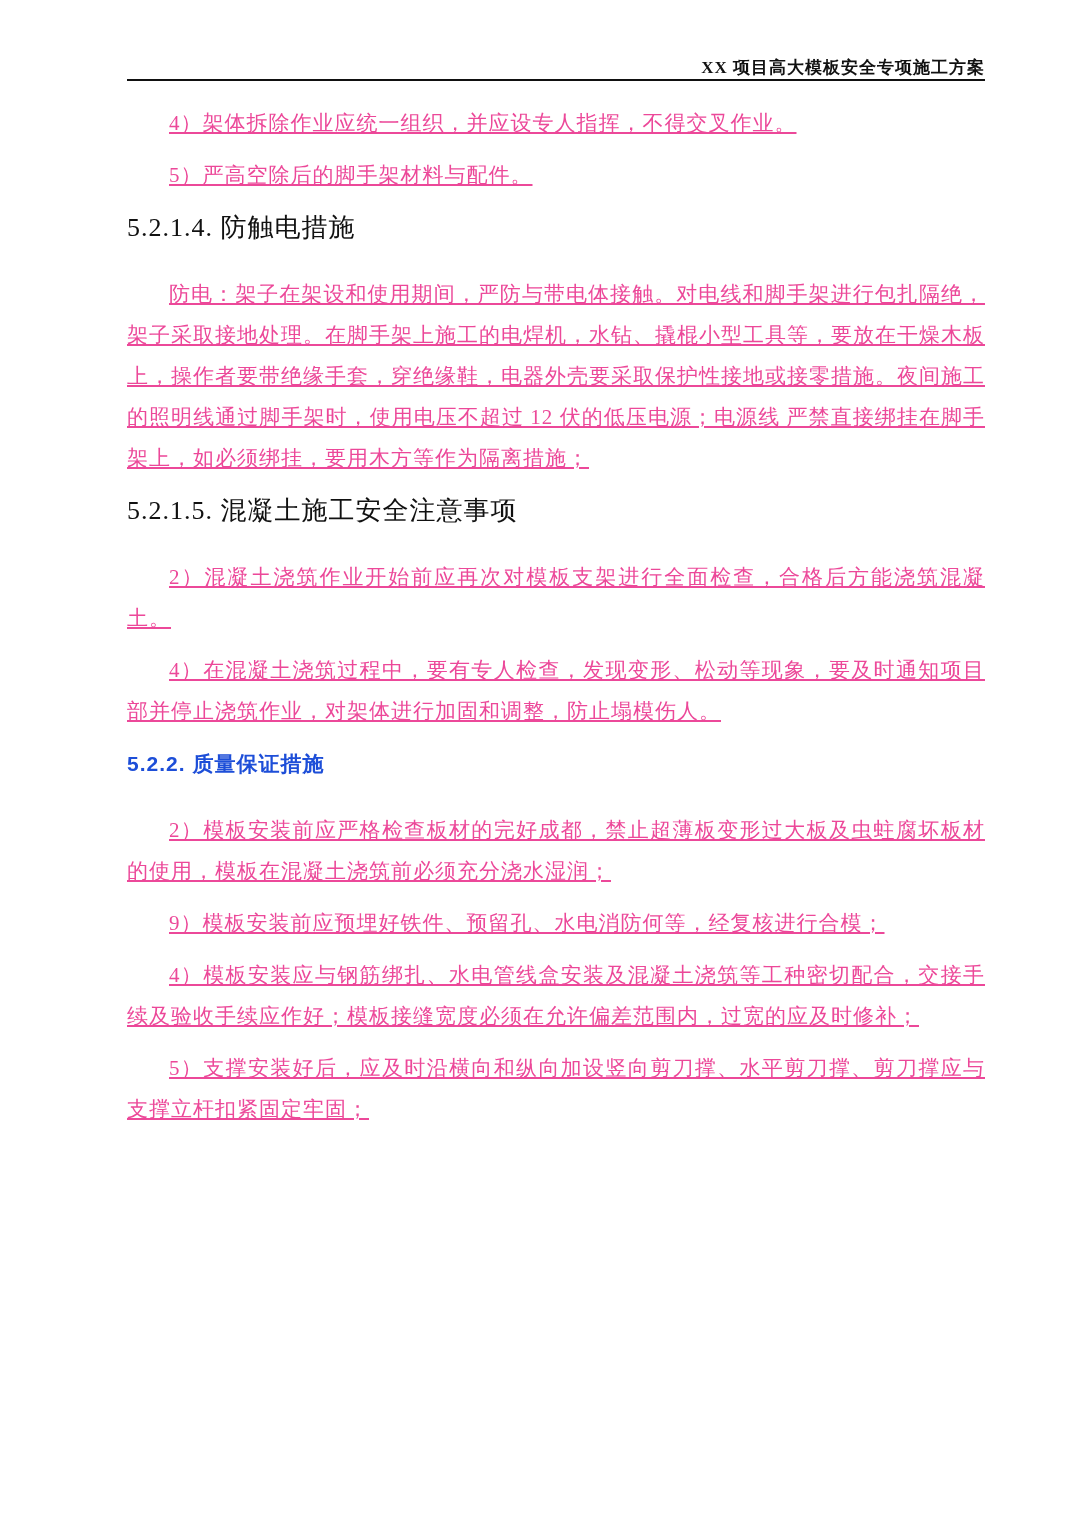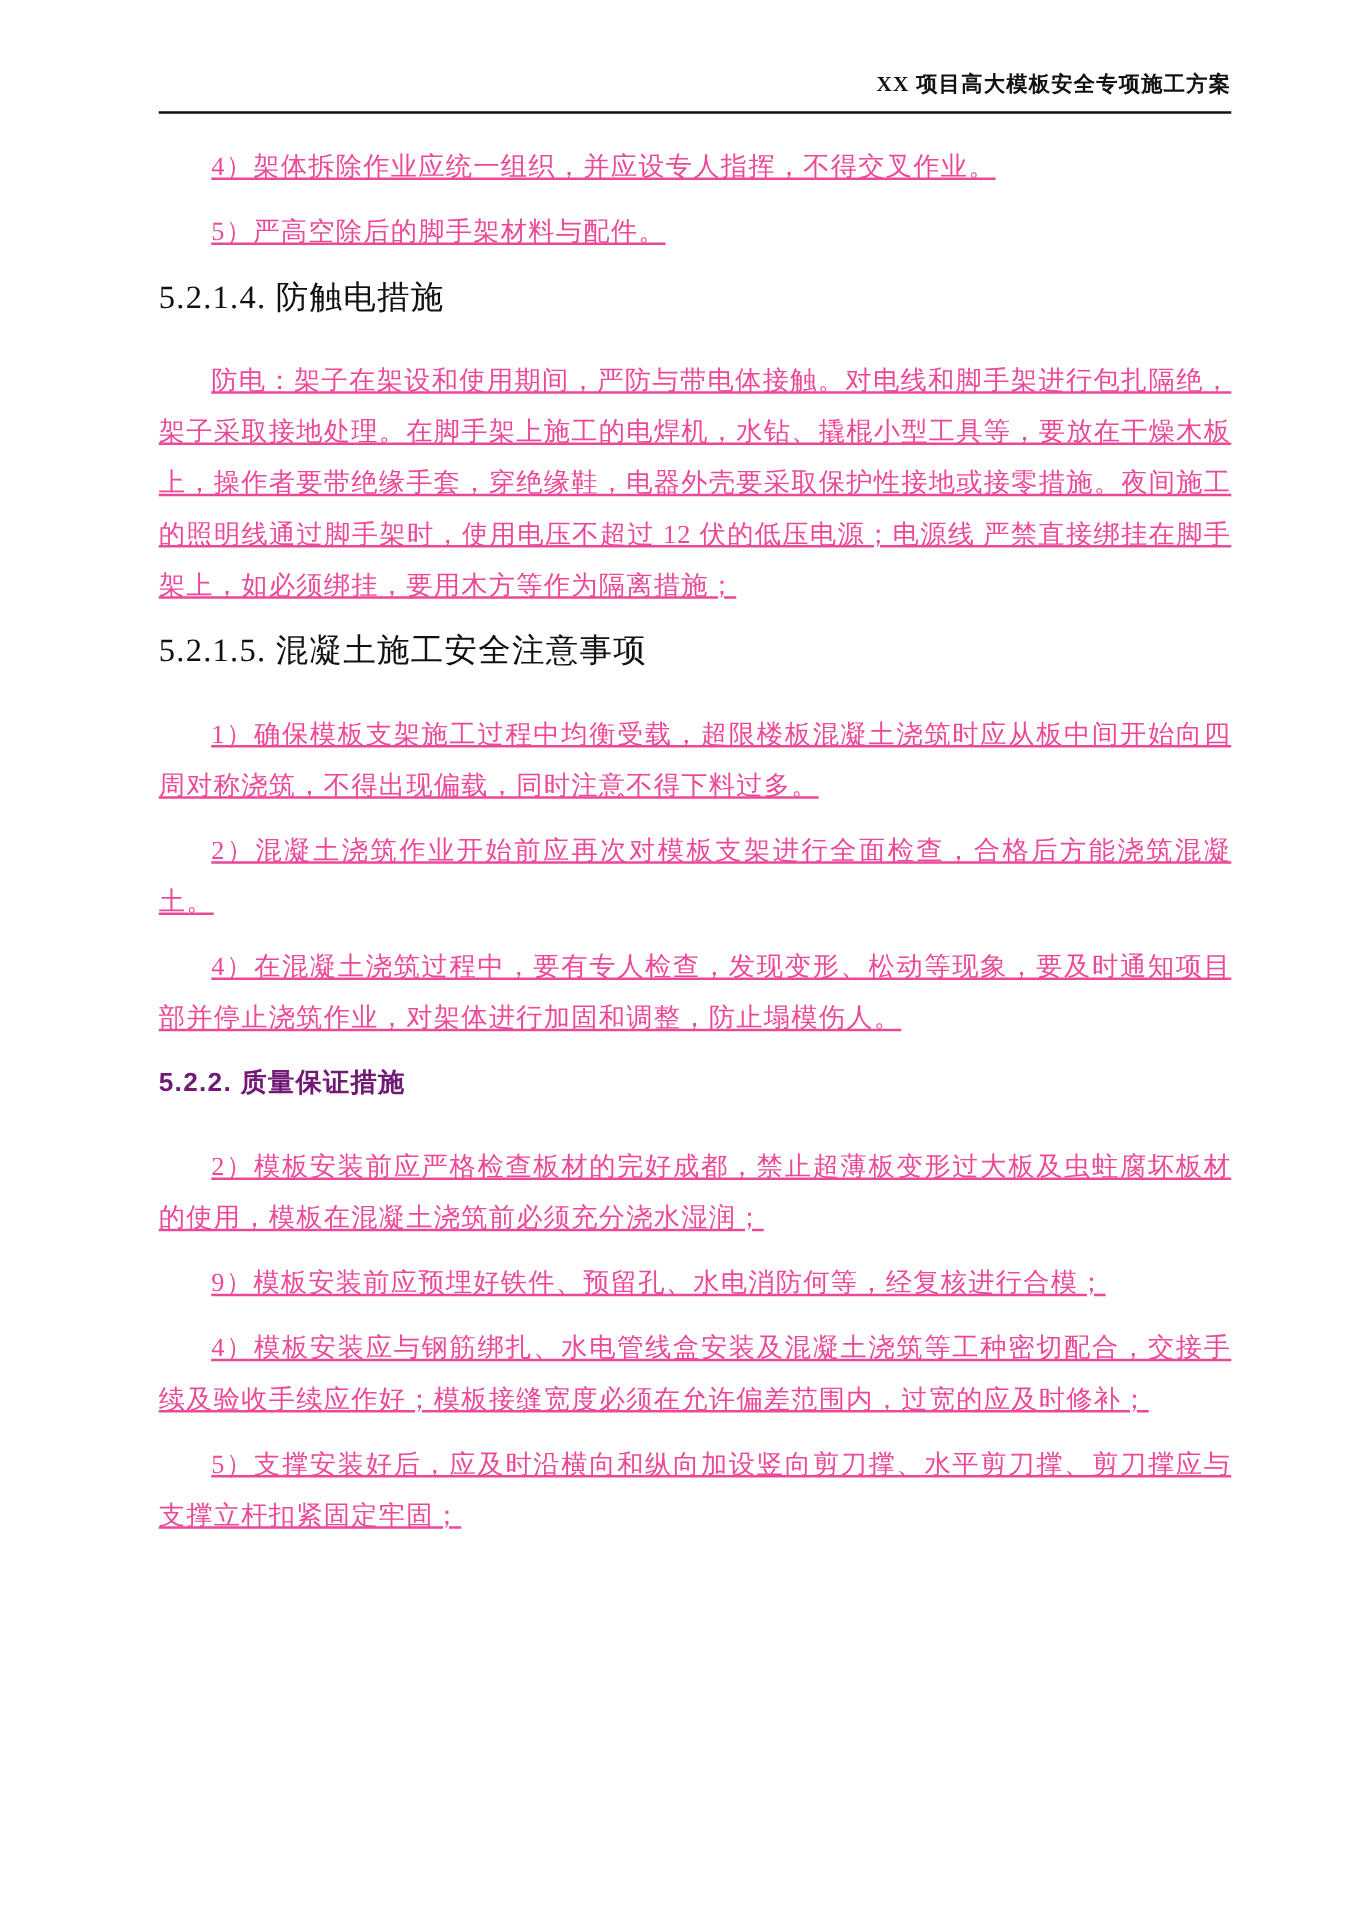--- a/index.html
+++ b/index.html
@@ -15,21 +15,20 @@
   }
   .page {
     padding: 56px 95px 40px 127px;
   }
   .doc-header {
     text-align: right;
     font-size: 17px;
     font-weight: bold;
     letter-spacing: 1px;
     color: #111;
-    padding-bottom: 10px;
     border-bottom: 2px solid #111;
   }
   .doc-body {
     padding-top: 22px;
   }
   .para {
     font-size: 21px;
     line-height: 41px;
     letter-spacing: 1px;
     text-align: justify;
@@ -48,21 +47,21 @@
     color: #111;
   }
   .sec-heading-bold {
     font-size: 21px;
     line-height: 41px;
     letter-spacing: 1px;
     font-weight: bold;
     font-family: "Liberation Sans", "DejaVu Sans", sans-serif;
     text-indent: 0;
     margin: 10px 0 26px 0;
-    color: #701a75;
+    color: #1d4ed8;
   }
 </style>
 </head>
 <body>
 
 <div class="page">
 
   <header class="doc-header">
     <span>XX 项目高大模板安全专项施工方案</span>
   </header>
@@ -72,21 +71,20 @@
     <p class="para">4）架体拆除作业应统一组织，并应设专人指挥，不得交叉作业。</p>
 
     <p class="para">5）严高空除后的脚手架材料与配件。</p>
 
     <h3 class="sec-heading">5.2.1.4. 防触电措施</h3>
 
     <p class="para">防电：架子在架设和使用期间，严防与带电体接触。对电线和脚手架进行包扎隔绝，架子采取接地处理。在脚手架上施工的电焊机，水钻、撬棍小型工具等，要放在干燥木板上，操作者要带绝缘手套，穿绝缘鞋，电器外壳要采取保护性接地或接零措施。夜间施工的照明线通过脚手架时，使用电压不超过 12 伏的低压电源；电源线 严禁直接绑挂在脚手架上，如必须绑挂，要用木方等作为隔离措施；</p>
 
     <h3 class="sec-heading">5.2.1.5. 混凝土施工安全注意事项</h3>
 
-    <p class="para">1）确保模板支架施工过程中均衡受载，超限楼板混凝土浇筑时应从板中间开始向四周对称浇筑，不得出现偏载，同时注意不得下料过多。</p>
 
     <p class="para">2）混凝土浇筑作业开始前应再次对模板支架进行全面检查，合格后方能浇筑混凝土。</p>
 
 
     <p class="para">4）在混凝土浇筑过程中，要有专人检查，发现变形、松动等现象，要及时通知项目部并停止浇筑作业，对架体进行加固和调整，防止塌模伤人。</p>
 
     <h2 class="sec-heading-bold">5.2.2. 质量保证措施</h2>
 
 
     <p class="para">2）模板安装前应严格检查板材的完好成都，禁止超薄板变形过大板及虫蛀腐坏板材的使用，模板在混凝土浇筑前必须充分浇水湿润；</p>

